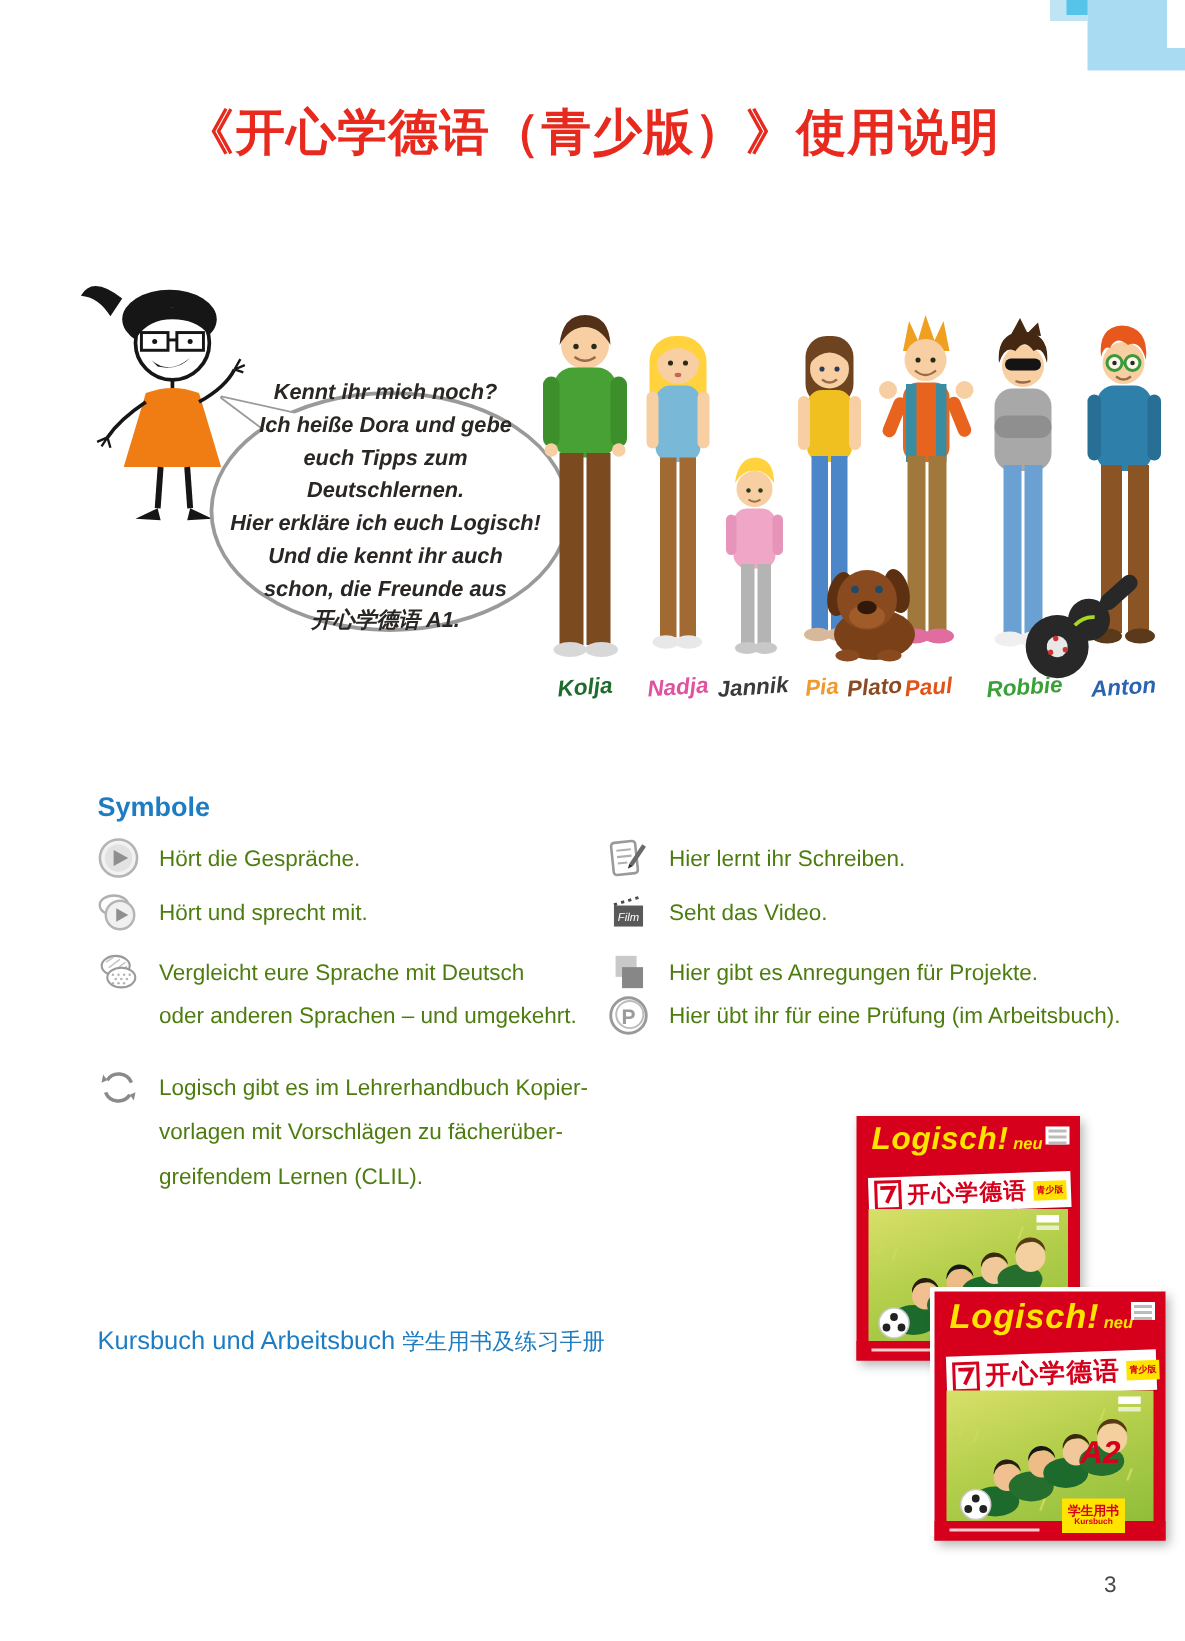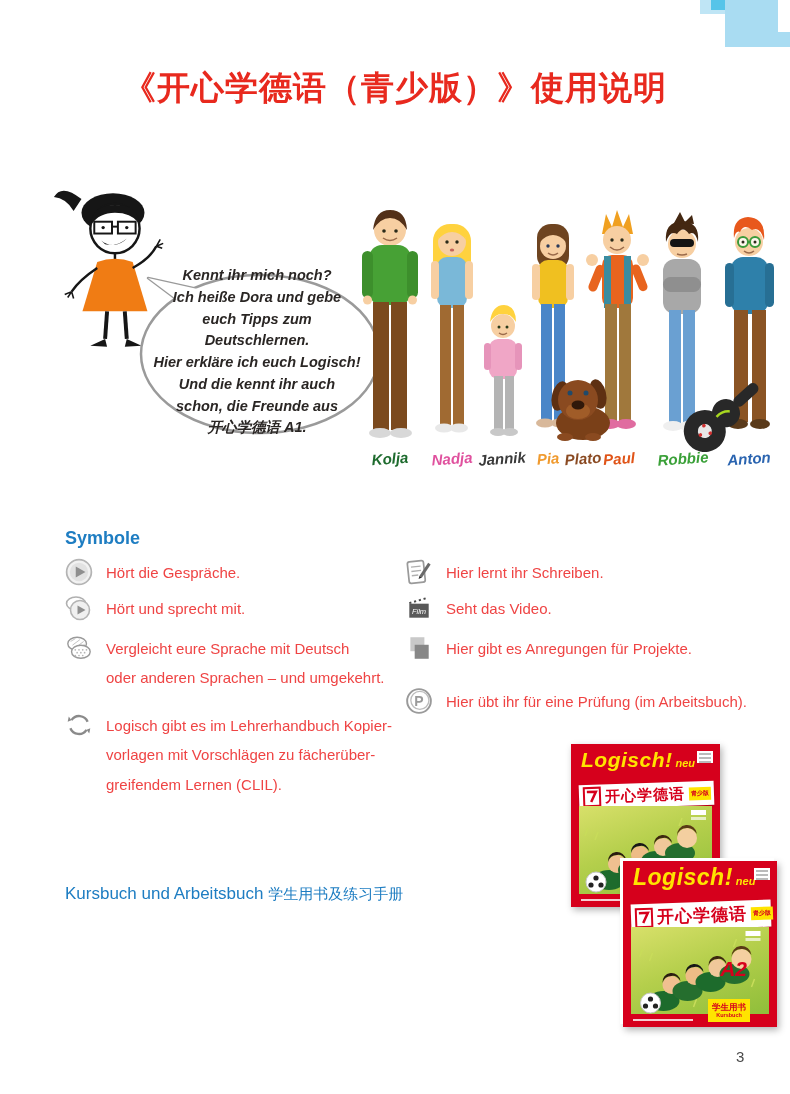--- a/index.html
+++ b/index.html
@@ -5,40 +5,40 @@
   html,body{margin:0;padding:0;background:#fff;}
   body{width:790px;height:1094px;position:relative;overflow:hidden;
        font-family:"Liberation Sans",sans-serif;color:#3e3a39;}
   .abs{position:absolute;}
   
   .deco{position:absolute;}
   
   .page-title{position:absolute;left:0;top:66px;width:100%;text-align:center;
     font-size:33px;font-weight:bold;color:var(--title_red,#e8291e);letter-spacing:1px;}
   
-  .bubble{position:absolute;left:130px;top:264px;width:252px;height:172px;}
+  .bubble{position:absolute;left:130px;top:251px;width:252px;height:172px;}
   .bubble svg{position:absolute;inset:0;}
   .bubble-text{position:absolute;left:22px;top:24px;right:20px;bottom:20px;
     display:flex;align-items:center;justify-content:center;text-align:center;
     font-style:italic;font-weight:bold;font-size:14.5px;line-height:1.5;
     color:#2a2624;white-space:pre-line;}
   
   .names{position:absolute;left:352px;top:450px;width:438px;height:30px;}
   .names span{position:absolute;transform:translateX(-50%) rotate(-4deg);
     font-weight:bold;font-style:italic;font-size:15px;white-space:nowrap;}
   
   .sym-heading{position:absolute;left:65px;top:528px;font-size:18px;font-weight:bold;
     color:var(--heading_blue,#1e7dc2);}
   .sym-col{position:absolute;top:558px;display:flex;flex-direction:column;}
   .sym-col.left{left:65px;width:335px;}
   .sym-col.right{left:405px;width:375px;text-align:right;}
   .sym-row{display:flex;align-items:flex-start;gap:13px;}
   .sym-row .ic{flex:0 0 28px;height:28px;margin-top:0px;}
-  .sym-text{font-size:15px;line-height:1.95;white-space:pre-line;color:#ef4444;}
-  .mb1{margin-bottom:7px}.mb2{margin-bottom:10px}.mb3{margin-bottom:19px}.mb4{margin-bottom:24px}
+  .sym-text{font-size:15px;line-height:1.95;white-space:pre-line;color:#4d7c0f;}
+  .mb1{margin-bottom:7px}.mb2{margin-bottom:10px}.mb3{margin-bottom:19px}.mb4{}
   
   .kurs{position:absolute;left:65px;top:843px;width:505px;}
   .kurs-h{font-size:17px;font-weight:normal;color:var(--heading_blue,#1e7dc2);margin-bottom:6px;margin-top:41px;}
   .kurs-h .zh{font-size:15px;}
   .kurs-p{font-size:15px;line-height:1.72;white-space:pre-line;color:#3e3a39;}
   
   .book{position:absolute;background:var(--book_red,#d6001c);box-shadow:2px 3px 7px rgba(0,0,0,.3);}
   .book1{left:571px;top:744px;width:149px;height:163px;z-index:1;}
   .book2{left:623px;top:861px;width:154px;height:166px;z-index:2;
          box-shadow:-3px -3px 0 #fff,2px 3px 7px rgba(0,0,0,.3);}

